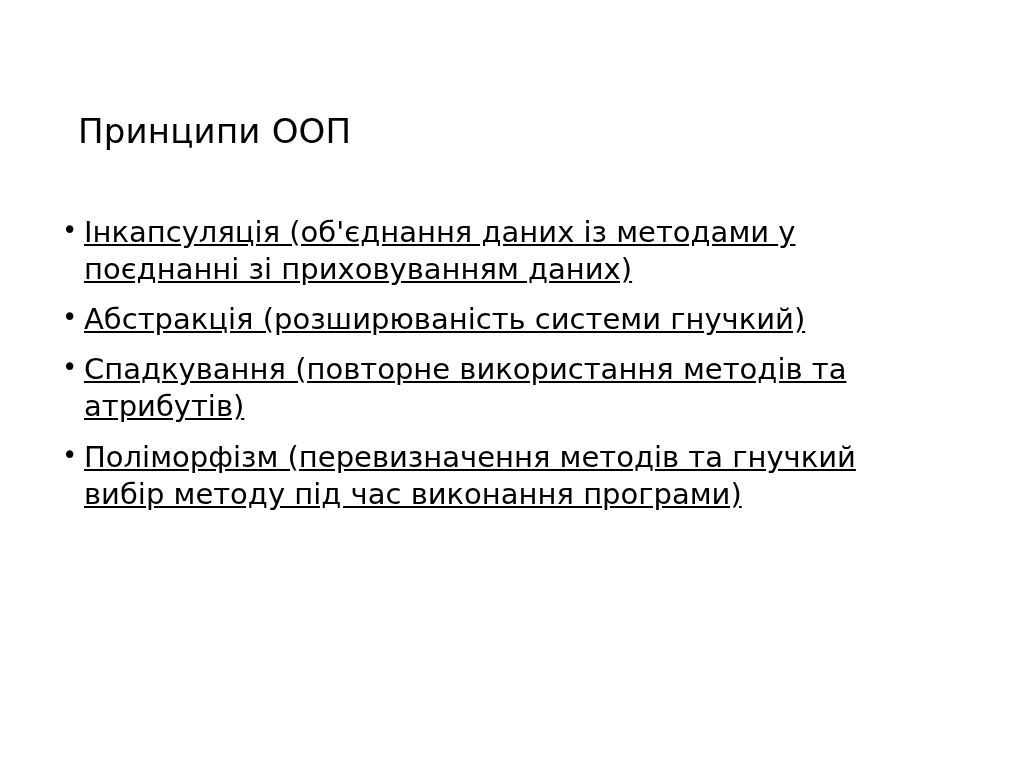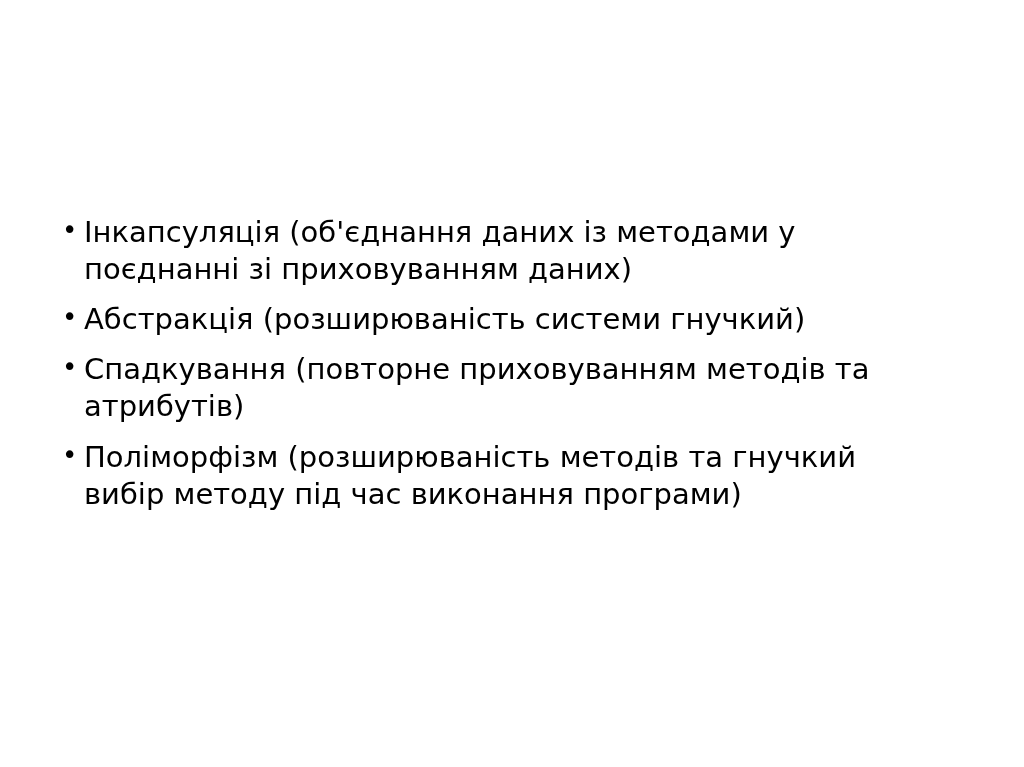--- a/index.html
+++ b/index.html
@@ -55,45 +55,47 @@
     width: 22px;
     font-size: 26px;
     line-height: 1.28;
     text-align: left;
     color: #000000;
     user-select: none;
   }
   .bullet-text {
     flex: 1 1 auto;
     padding-right: 40px;
+    text-decoration: underline;
   }
 </style>
 </head>
 <body>
 
 <div class="slide">
 
+  <h1 class="slide-title">Принципи ООП</h1>
 
   <ul class="bullet-list">
 
     <li class="bullet-item">
       <span class="bullet-marker">•</span>
       <span class="bullet-text">Інкапсуляція (об'єднання даних із методами у поєднанні зі приховуванням даних)</span>
     </li>
 
     <li class="bullet-item">
       <span class="bullet-marker">•</span>
       <span class="bullet-text">Абстракція (розширюваність системи гнучкий)</span>
     </li>
 
     <li class="bullet-item">
       <span class="bullet-marker">•</span>
-      <span class="bullet-text">Спадкування (повторне приховуванням методів та атрибутів)</span>
+      <span class="bullet-text">Спадкування (повторне використання методів та атрибутів)</span>
     </li>
 
     <li class="bullet-item">
       <span class="bullet-marker">•</span>
-      <span class="bullet-text">Поліморфізм (розширюваність методів та гнучкий вибір методу під час виконання програми)</span>
+      <span class="bullet-text">Поліморфізм (перевизначення методів та гнучкий вибір методу під час виконання програми)</span>
     </li>
 
   </ul>
 
 </div>
 
 </body></html>

